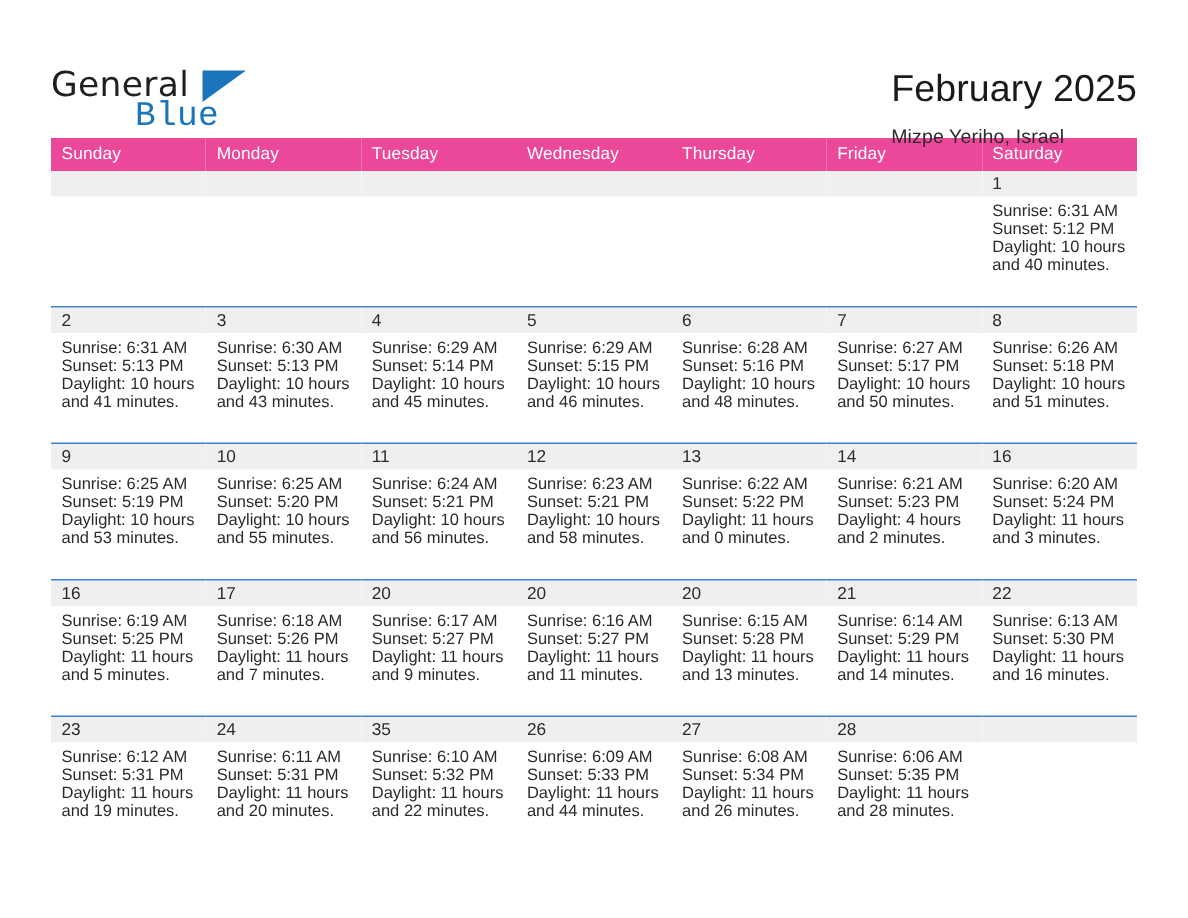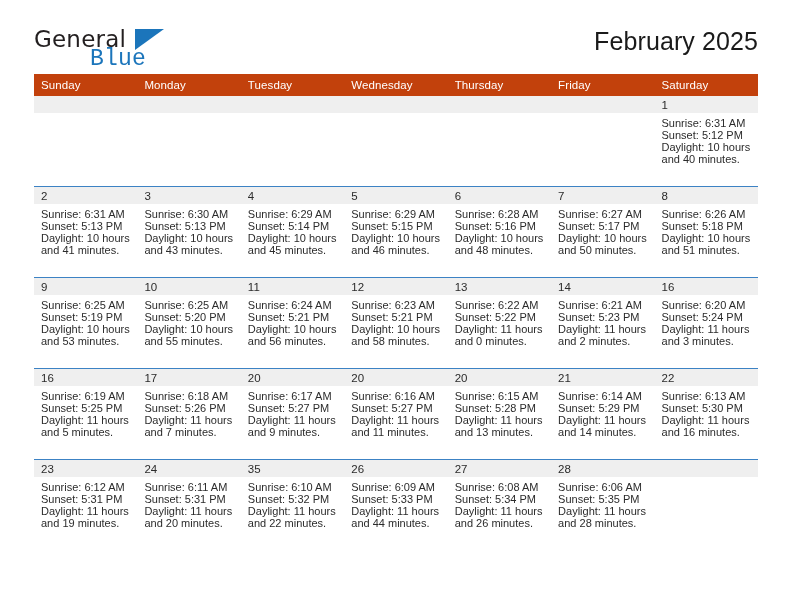--- a/index.html
+++ b/index.html
@@ -13,21 +13,21 @@
     background: #ffffff;
     font-family: "Liberation Sans", sans-serif;
     color: #000000;
     overflow: hidden;
   }
   .page {
     position: relative;
     width: 792px;
     height: 556px;
     box-sizing: border-box;
-    padding: 0 34px;
+    padding: 18px 34px;
   }
 
   
   .masthead {
     display: flex;
     align-items: flex-start;
     justify-content: space-between;
     padding-top: 28px;
     height: 74px;
     box-sizing: border-box;
@@ -87,21 +87,21 @@
     white-space: nowrap;
   }
 
   
   .calendar {
     width: 724px;
     border-collapse: collapse;
     table-layout: fixed;
   }
   .calendar th {
-    background: #c2410c;
+    background: #ec4899;
     color: #ffffff;
     font-size: 11.5px;
     font-weight: normal;
     text-align: left;
     padding: 5px 0 5px 7px;
     height: 20px;
     box-sizing: border-box;
     letter-spacing: .1px;
   }
   .calendar td {
@@ -147,20 +147,21 @@
 <div class="page">
 
   <div class="masthead">
     <div class="brand">
       <span class="brand-general">General</span>
       <span class="brand-triangle"></span>
       <span class="brand-blue">Blue</span>
     </div>
     <div class="titleblock">
       <div class="cal-title">February 2025</div>
+      <div class="cal-subtitle">Mizpe Yeriho, Israel</div>
     </div>
   </div>
 
   <table class="calendar">
     <thead>
       <tr>
         <th>Sunday</th>
         <th>Monday</th>
         <th>Tuesday</th>
         <th>Wednesday</th>
@@ -295,21 +296,21 @@
               <div class="sunrise">Sunrise: 6:22 AM</div>
               <div class="sunset">Sunset: 5:22 PM</div>
               <div class="daylight">Daylight: 11 hours and 0 minutes.</div>
             </div>
           </td>
           <td class="daycell">
             <div class="daynum-band">14</div>
             <div class="events">
               <div class="sunrise">Sunrise: 6:21 AM</div>
               <div class="sunset">Sunset: 5:23 PM</div>
-              <div class="daylight">Daylight: 11 hours and 2 minutes.</div>
+              <div class="daylight">Daylight: 4 hours and 2 minutes.</div>
             </div>
           </td>
           <td class="daycell">
             <div class="daynum-band">16</div>
             <div class="events">
               <div class="sunrise">Sunrise: 6:20 AM</div>
               <div class="sunset">Sunset: 5:24 PM</div>
               <div class="daylight">Daylight: 11 hours and 3 minutes.</div>
             </div>
           </td>

